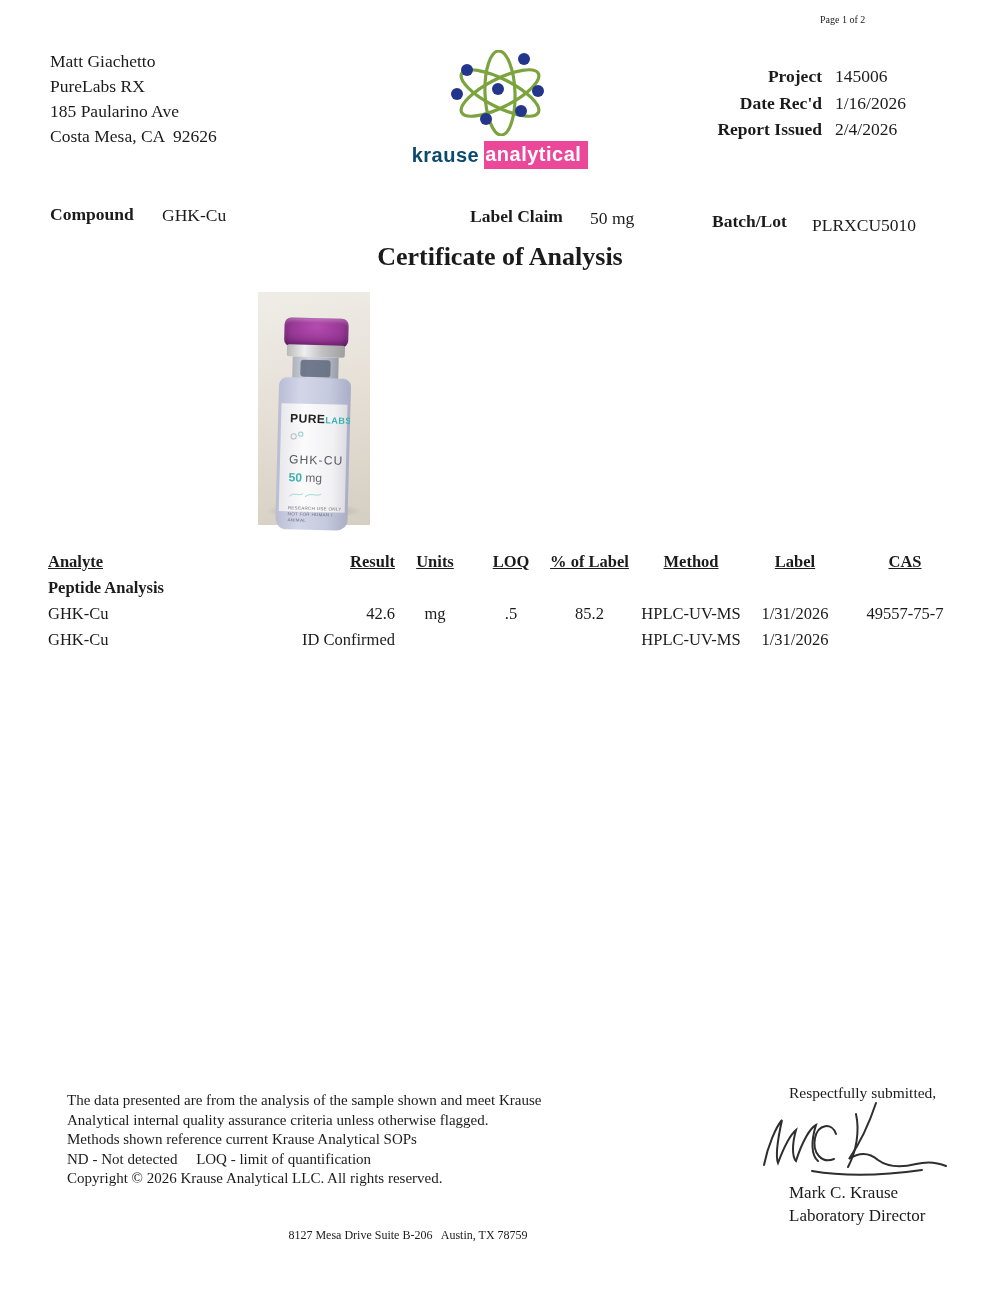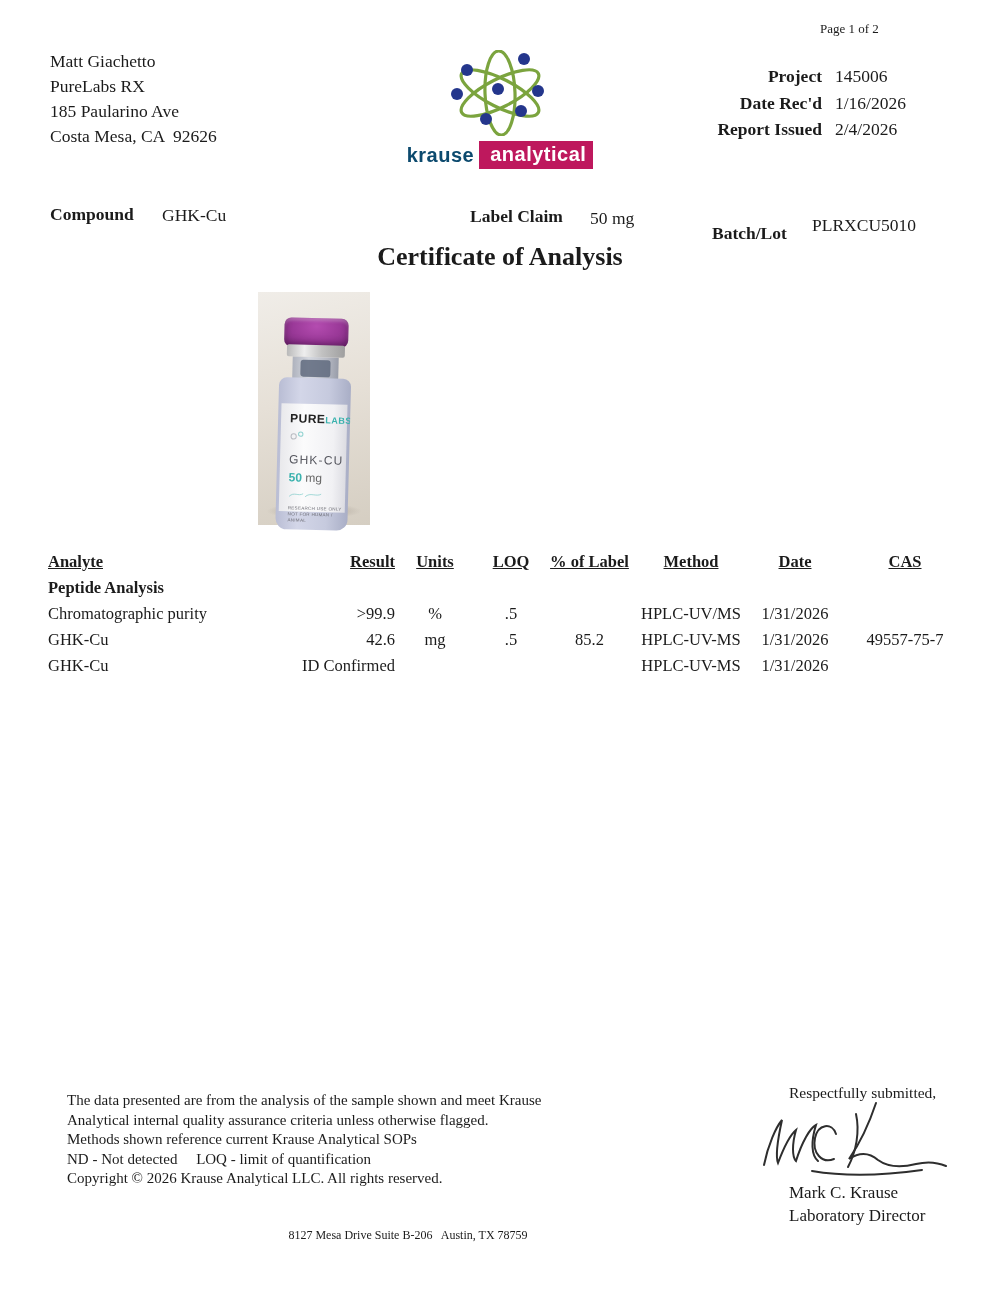--- a/index.html
+++ b/index.html
@@ -5,45 +5,45 @@
   * { margin:0; padding:0; box-sizing:border-box; }
   html,body { background:#ffffff; }
   .page {
     position:relative; width:1000px; height:1294px; background:#ffffff;
     font-family:"Liberation Serif","DejaVu Serif",serif; color:#1b1b1b;
     overflow:hidden;
   }
   .abs { position:absolute; }
   .pre { white-space:pre-wrap; }
 
-  .page-number { top:14px; left:820px; font-size:13px;margin-top:7px; }
+  .page-number { top:14px; left:820px; font-size:10px; }
 
   .client-block { top:49px; left:50px; font-size:17.5px; line-height:25px; }
 
   
   .logo-block { top:50px; left:415px; width:170px; text-align:center; }
   .logo-word { display:flex; justify-content:center; align-items:center; gap:5px;
     font-family:"Liberation Sans","DejaVu Sans",sans-serif; font-weight:bold; font-size:20px; margin-top:1px; }
   .logo-word .w1 { color:#0c4a6e; letter-spacing:0.5px; }
-  .logo-word .w2 { background:#be185d; color:#ffffff; padding:2px 7px 3px 11px; letter-spacing:0.5px; }
+  .logo-word .w2 { background:#ec4899; color:#ffffff; padding:2px 7px 3px 1px; letter-spacing:0.5px; }
 
   
   .report-info { top:63px; left:640px; width:300px; font-size:17.5px; line-height:26.5px; }
   .report-info .row { display:flex; }
   .report-info .lbl { width:182px; text-align:right; font-weight:bold; }
   .report-info .val { margin-left:13px; }
 
   
   .sample-line { top:204px; left:0; width:840px; height:40px; font-size:17.5px; }
   .sample-line .lbl { font-weight:bold; }
   .compound-lbl { position:absolute; left:50px; top:0; }
   .compound-val { position:absolute; left:162px; top:1px; }
   .claim-lbl { position:absolute; left:470px; top:2px; }
   .claim-val { position:absolute; left:590px; top:4px; }
-  .batch-lbl { position:absolute; left:712px; top:19px; }
+  .batch-lbl { position:absolute; left:712px; top:7px; }
   .batch-val { position:absolute; left:812px; top:11px; }
 
   .doc-title { top:242px; left:0; width:1000px; text-align:center; font-size:26px; font-weight:bold; }
 
   
   .vial-photo { top:292px; left:258px; width:112px; height:233px;
     background:linear-gradient(165deg,#f0ede8 0%,#e6e0d7 45%,#d5cec2 100%); }
   .vial { position:absolute; left:19px; top:26px; width:74px; transform:rotate(1.5deg); }
   .vial-cap { width:64px; height:29px; margin:0 auto; border-radius:7px;
     background:radial-gradient(ellipse at 50% 28%, #b44cb0 0%, #993897 55%, #7c2b7d 100%);
@@ -195,37 +195,27 @@
           <col style="width:130px">
       </colgroup>
       <thead>
         <tr>
           <th class="al"><span class="u">Analyte</span></th>
           <th class="ar"><span class="u">Result</span></th>
           <th class="ac"><span class="u">Units</span></th>
           <th class="ac"><span class="u">LOQ</span></th>
           <th class="ac"><span class="u">% of Label</span></th>
           <th class="ac"><span class="u">Method</span></th>
-          <th class="ac"><span class="u">Date</span></th>
+          <th class="ac"><span class="u">Label</span></th>
           <th class="ac"><span class="u">CAS</span></th>
         </tr>
       </thead>
       <tbody>
         <tr class="section">
           <td class="al" colspan="8">Peptide Analysis</td>
-        </tr>
-        <tr>
-          <td class="al">Chromatographic purity</td>
-          <td class="ar">&gt;99.9</td>
-          <td class="ac">%</td>
-          <td class="ac">.5</td>
-          <td class="ac"></td>
-          <td class="ac">HPLC-UV/MS</td>
-          <td class="ac">1/31/2026</td>
-          <td class="ac"></td>
         </tr>
         <tr>
           <td class="al">GHK-Cu</td>
           <td class="ar">42.6</td>
           <td class="ac">mg</td>
           <td class="ac">.5</td>
           <td class="ac">85.2</td>
           <td class="ac">HPLC-UV-MS</td>
           <td class="ac">1/31/2026</td>
           <td class="ac">49557-75-7</td>

